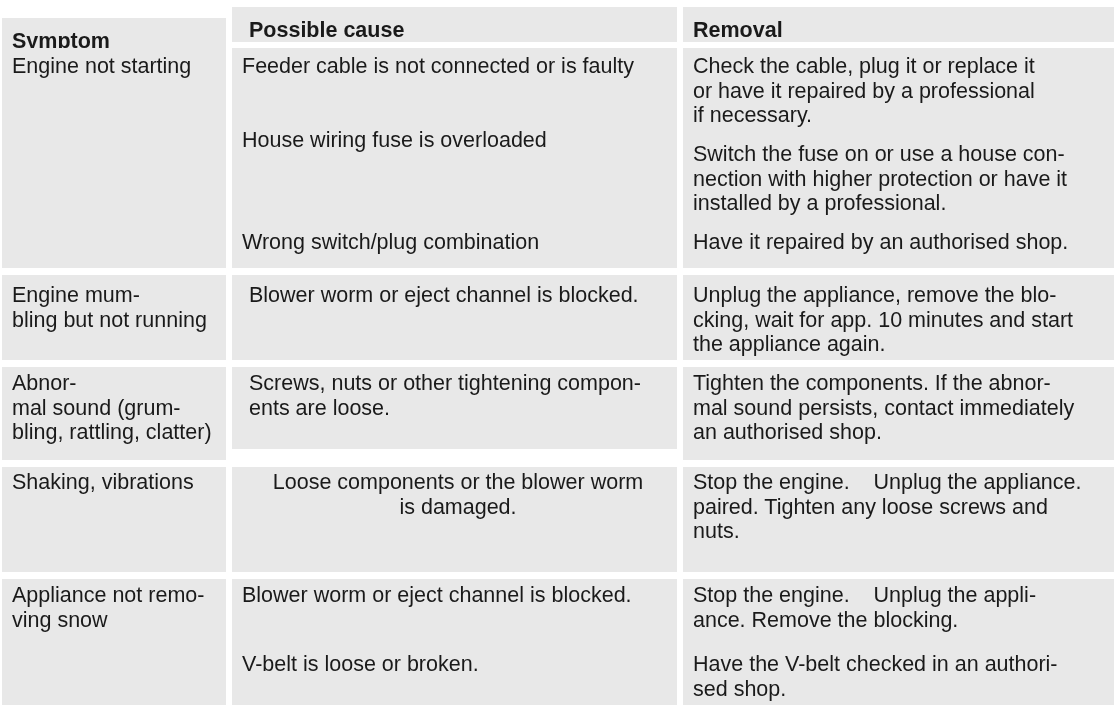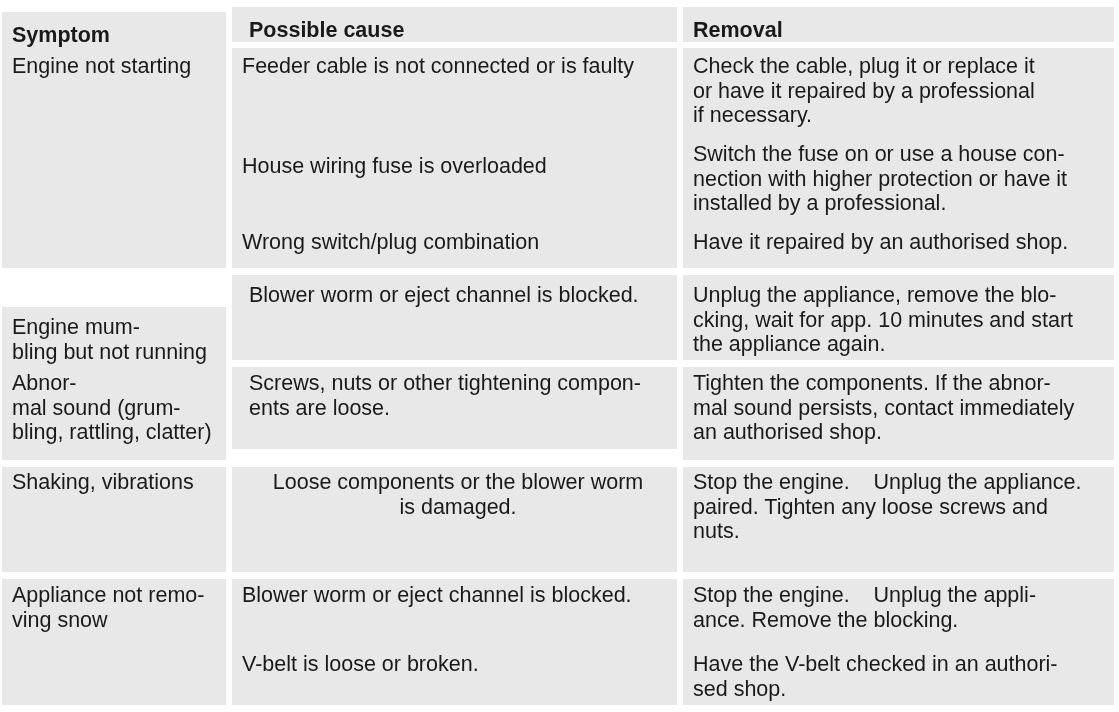--- a/index.html
+++ b/index.html
@@ -10,49 +10,49 @@
   .hdr { font-weight: bold; padding-top: 10px; line-height: 26px; }
   .c1 { left: 2px; width: 224px; }
   .c2 { left: 232px; width: 445px; padding-left: 17px; }
   .c3 { left: 683px; width: 431px; }
   .line { display: block; white-space: nowrap; }
   .sub { position: absolute; left: 10px; }
 </style>
 </head>
 <body>
 
-<div class="cell hdr c1" style="top:12px;height:51px;"><span>Symptom</span></div>
+<div class="cell hdr c1" style="top:18px;height:51px;"><span>Symptom</span></div>
 <div class="cell hdr c2" style="top:7px;height:35px;"><span>Possible cause</span></div>
 <div class="cell hdr c3" style="top:7px;height:35px;"><span>Removal</span></div>
 
 <div class="cell c1" style="top:48px;height:220px;padding-top:6px;">
   <span class="line">Engine not starting</span>
 </div>
 <div class="cell c2" style="top:48px;height:220px;">
   <span class="line sub" style="top:6px;text-align:right;">Feeder cable is not connected or is faulty</span>
-  <span class="line sub" style="top:106px;text-align:right;">House wiring fuse is overloaded</span>
+  <span class="line sub" style="top:80px;text-align:right;">House wiring fuse is overloaded</span>
   <span class="line sub" style="top:182px;">Wrong switch/plug combination</span>
 </div>
 <div class="cell c3" style="top:48px;height:220px;">
   <div class="sub" style="top:6px;">
     <span class="line">Check the cable, plug it or replace it</span>
     <span class="line">or have it repaired by a professional</span>
     <span class="line">if necessary.</span>
   </div>
   <div class="sub" style="top:94px;">
     <span class="line">Switch the fuse on or use a house con-</span>
     <span class="line">nection with higher protection or have it</span>
     <span class="line">installed by a professional.</span>
   </div>
   <div class="sub" style="top:182px;">
     <span class="line">Have it repaired by an authorised shop.</span>
   </div>
 </div>
 
-<div class="cell c1" style="top:275px;height:85px;padding-top:8px;margin-top:32px;">
+<div class="cell c1" style="top:275px;height:85px;padding-top:8px;">
   <span class="line">Engine mum-</span>
   <span class="line">bling but not running</span>
 </div>
 <div class="cell c2" style="top:275px;height:85px;padding-top:8px;">
   <span class="line">Blower worm or eject channel is blocked.</span>
 </div>
 <div class="cell c3" style="top:275px;height:85px;padding-top:8px;">
   <span class="line">Unplug the appliance, remove the blo-</span>
   <span class="line">cking, wait for app. 10 minutes and start</span>
   <span class="line">the appliance again.</span>

